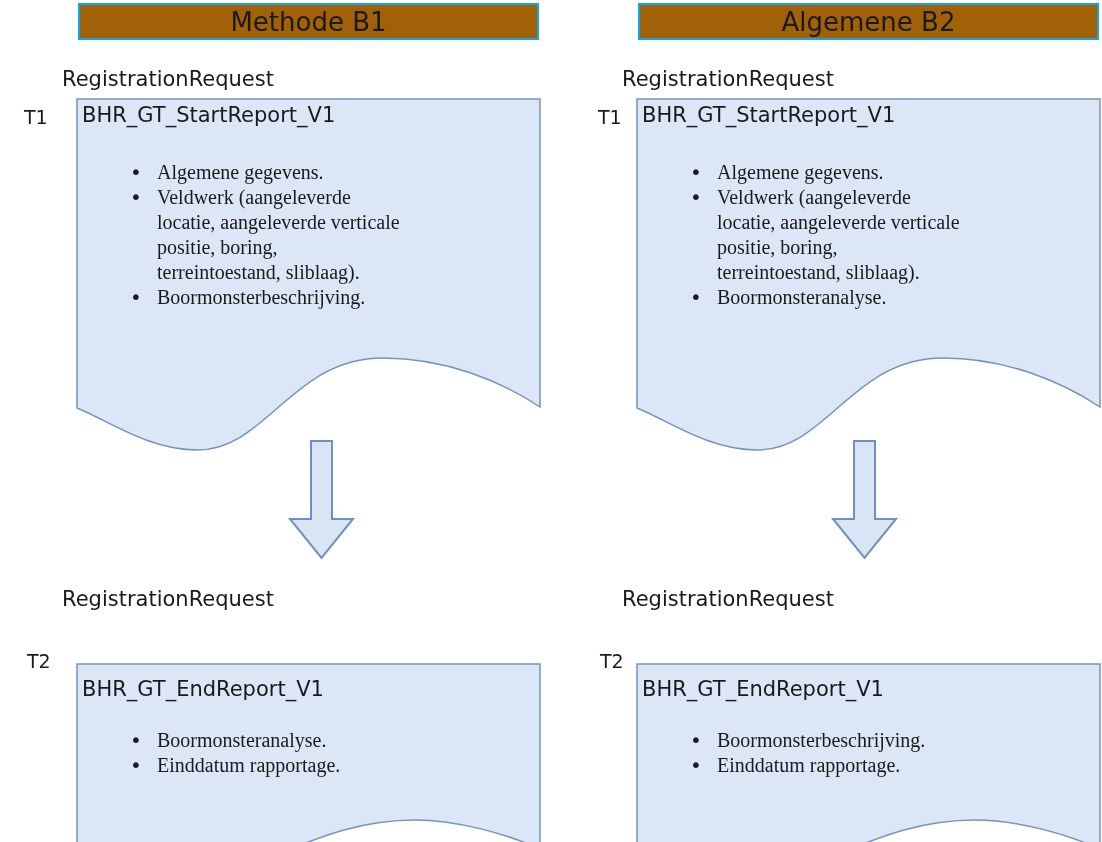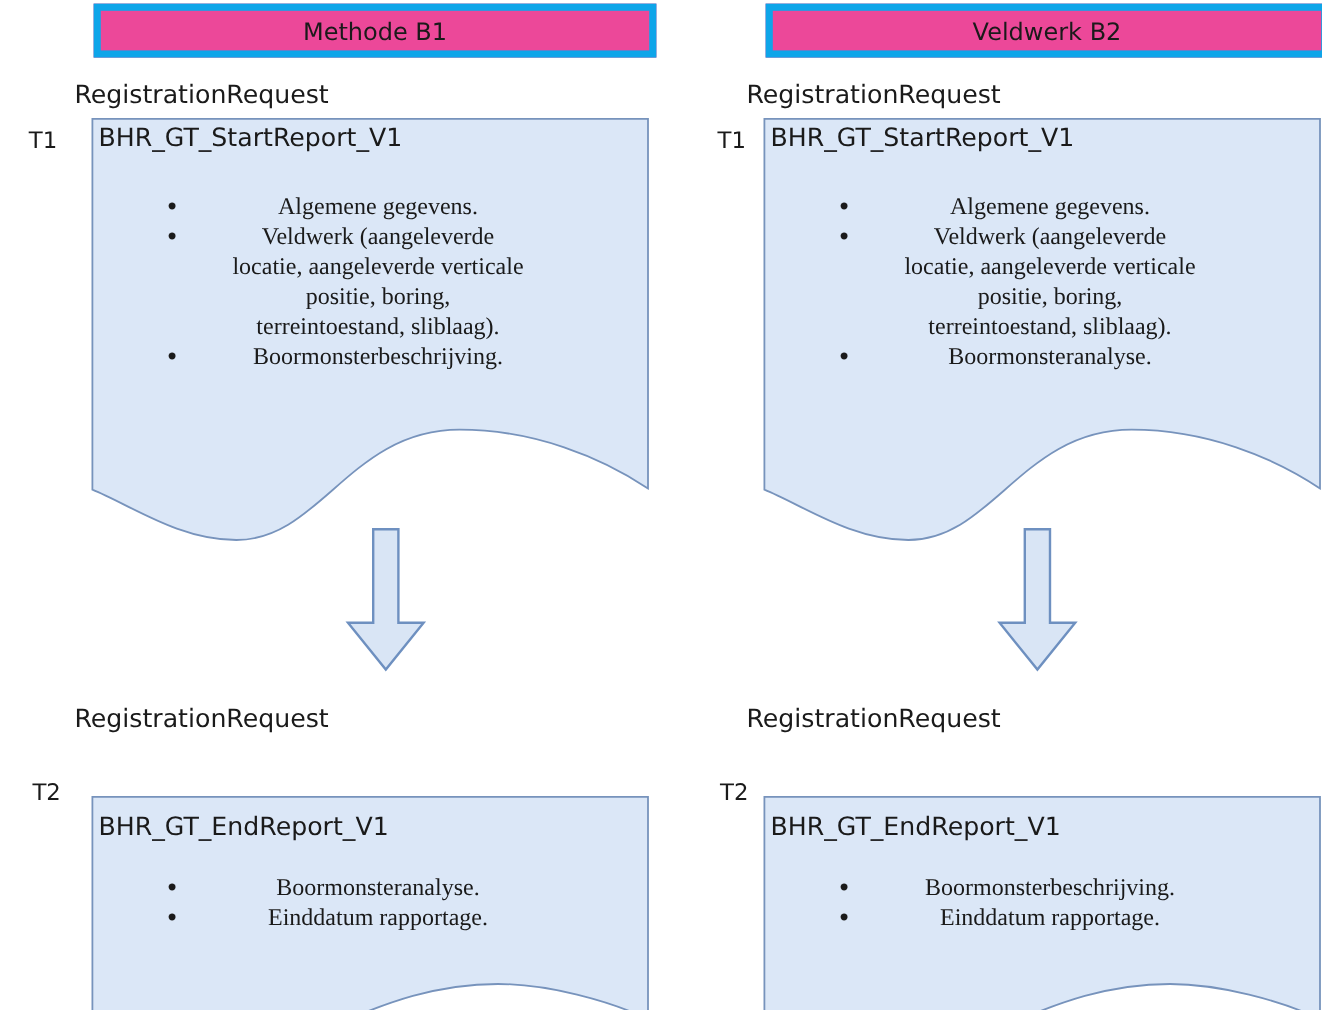--- a/index.html
+++ b/index.html
@@ -12,41 +12,41 @@
     color: #1a1a1a;
     overflow: hidden;
   }
   .col { position: absolute; top: 0; width: 541px; height: 842px; }
   .col-left  { left: 0; }
   .col-right { left: 560px; }
 
   .header-box {
     position: absolute; left: 78px; top: 3px;
     width: 457px; height: 33px;
-    background: #ec4899; border: 6px solid #0ea5e9;
+    background: #a16207; border: 2px solid #0ea5e9;
     display: flex; align-items: center; justify-content: center;
-    font-size: 20px;
+    font-size: 26px;
   }
 
   .req-label {
     position: absolute; left: 62px; width: 463px;
     text-align: left; font-size: 21px; line-height: 26px;
   }
   .req-1 { top: 66px; }
   .req-2 { top: 586px; }
 
   .t-label { position: absolute; font-size: 19px; line-height: 26px; }
   .t-1 { top: 104px; }
   .t-2 { top: 633px; margin-top: 15px; }
   .col-left  .t-1 { left: 24px; }
   .col-left  .t-2 { left: 27px; }
   .col-right .t-1 { left: 38px; }
   .col-right .t-2 { left: 40px; }
 
-  .doc { position: absolute; left: 77px; width: 463px; text-align: center; }
+  .doc { position: absolute; left: 77px; width: 463px; }
   .doc-1 { top: 99px;  height: 352px; }
   .doc-2 { top: 621px; height: 214px; margin-top: 43px; }
   .doc svg { position: absolute; left: 0; top: 0; overflow: visible; display: block; }
 
   .doc-title {
     position: absolute; left: 5px;
     font-size: 21px; line-height: 26px; white-space: nowrap;
   }
   .doc-1 .doc-title { top: 3px; }
   .doc-2 .doc-title { top: 12px; }
@@ -124,21 +124,21 @@
           <span class="txt">Einddatum rapportage.</span>
         </li>
       </ul>
     </div>
 
   </div>
 
   <div class="col col-right">
 
     <div class="header-box">
-      <span>Veldwerk B2</span>
+      <span>Algemene B2</span>
     </div>
 
     <div class="req-label req-1">RegistrationRequest</div>
 
     <div class="t-label t-1">T1</div>
 
     <div class="doc doc-1">
       <svg width="463" height="352" viewBox="0 0 463 352">
         <path d="M0,0 H463 V308 C424,282 368,259 306,259 C215,259 190,351 120,351 C72,351 32,322 0,309 Z" stroke-width="1.5" fill="#dbe7f7" stroke="#7793bc"></path>
       </svg>

